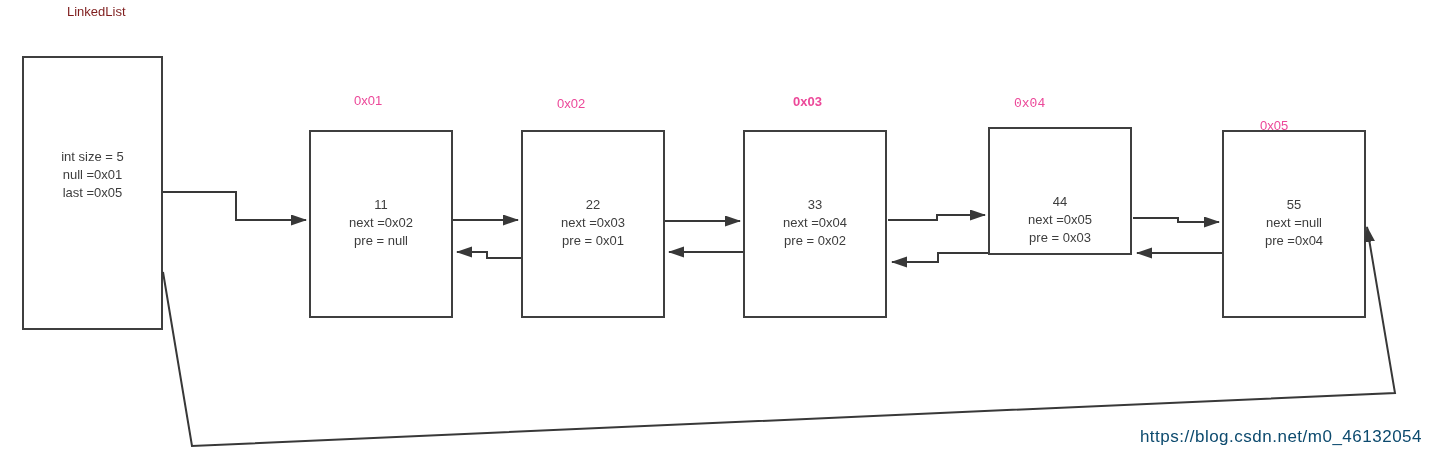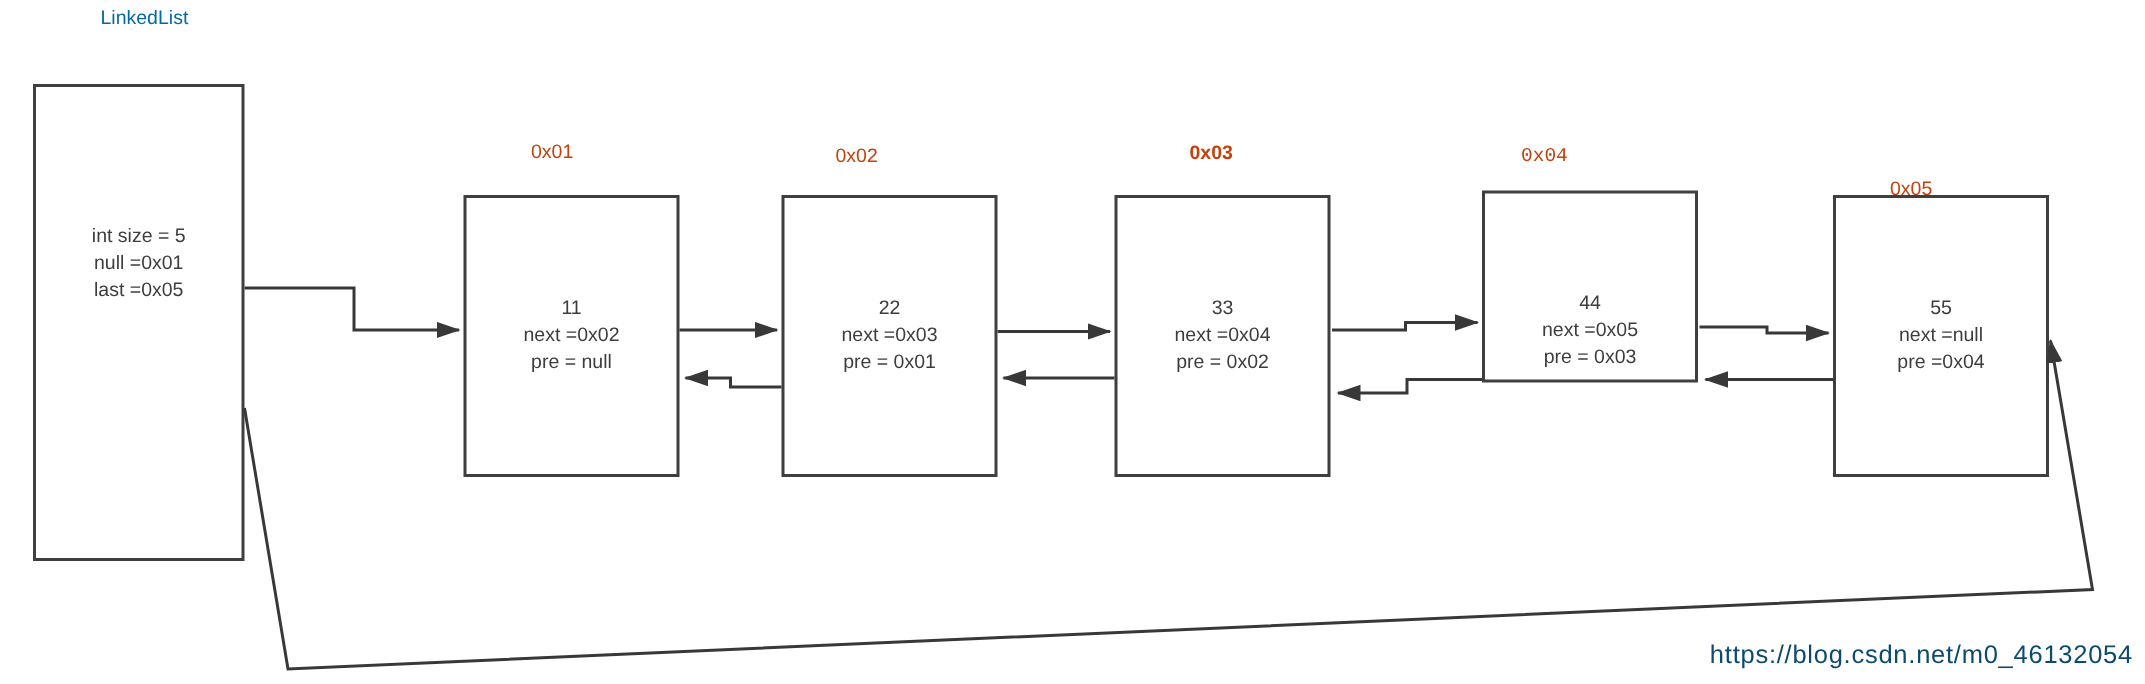--- a/index.html
+++ b/index.html
@@ -14,45 +14,45 @@
     background: #ffffff;
     font-family: "Liberation Sans", "DejaVu Sans", sans-serif;
     color: #3d3d3d;
     overflow: hidden;
   }
   .diagram-title {
     position: absolute;
     left: 67px;
     top: 4px;
     font-size: 13px;
-    color: #0369a1;
+    color: #7f1d1d;
   }
   .box {
     position: absolute;
     box-sizing: border-box;
     border: 2px solid #3f3f3f;
     background: #ffffff;
     text-align: center;
   }
   .list-box {
     left: 22px;
     top: 56px;
     width: 141px;
-    height: 318px;
+    height: 274px;
     padding-top: 90px;
   }
   .node-group {
     position: absolute;
     top: 92px;
     width: 144px;
   }
   .addr-label {
     position: absolute;
     font-size: 13px;
-    color: #c2410c;
+    color: #ec4899;
     white-space: nowrap;
   }
   .node-box {
     left: 0;
     top: 38px;
     width: 144px;
     height: 188px;
     padding-top: 64px;
   }
   .tline {

